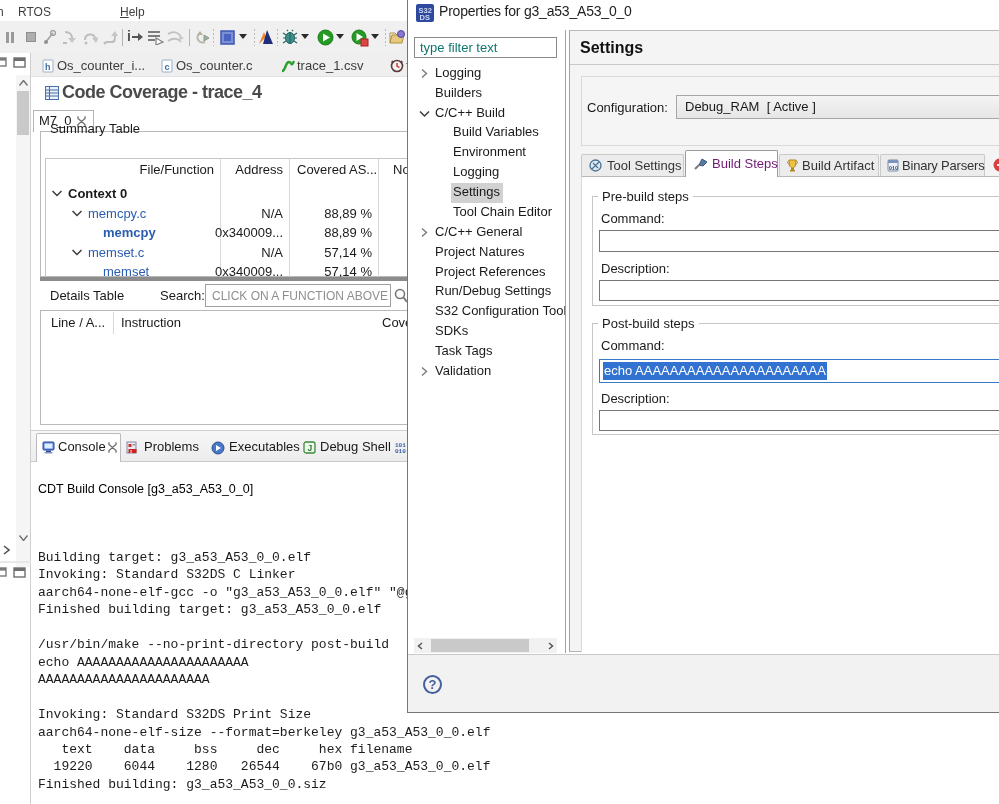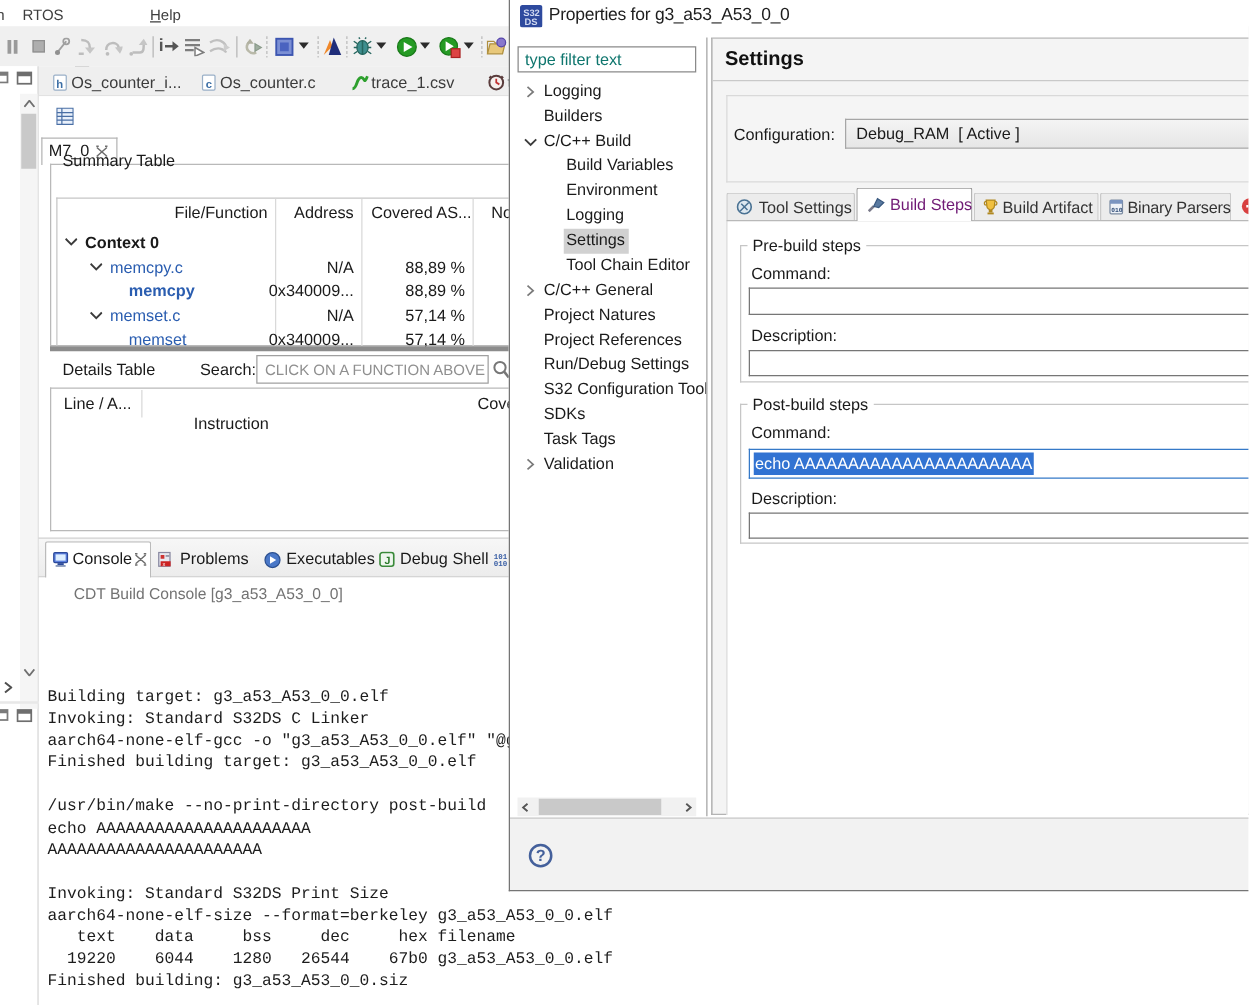--- a/index.html
+++ b/index.html
@@ -179,20 +179,21 @@
         <path d="M3 2 L1.5 3.5 M11 2 L12.5 3.5" stroke="#5a3c3c" stroke-width="1.6"></path>
       </svg>
   <div class="abs" style="left:375px;top:5px;">tr...</div>
 </div>
 
 <div id="coverage" class="abs" style="left:31px;top:77px;width:376px;height:353px;background:#fff;font-size:13px;color:#1a1a1a;">
   <svg class="abs" style="left:14px;top:9px;" width="14" height="14">
         <rect x="0.5" y="0.5" width="13" height="13" fill="#eaf1fb" stroke="#4a6fa5"></rect>
         <path d="M0.5 4 H13.5 M0.5 7 H13.5 M0.5 10 H13.5 M4.5 0.5 V13.5" stroke="#4a6fa5" stroke-width="1"></path>
       </svg>
+  <div class="abs" style="left:31px;top:5px;font-size:18px;letter-spacing:-0.5px;font-weight:bold;color:#4a4a4a;">Code Coverage - trace_4</div>
 
   <div class="abs" style="left:2px;top:33px;width:61px;height:22px;background:#fff;border:1px solid #b5b5b5;border-bottom:none;"></div>
   <div class="abs" style="left:8px;top:36px;">M7_0</div>
   <svg class="abs" style="left:45px;top:39px;" width="11" height="11">
         <path d="M1.5 2 L9.5 9 M9.5 2 L1.5 9 M1 1 H3 M8 1 H10 M1 10 H3 M8 10 H10" stroke="#6e6e6e" stroke-width="1.2" fill="none"></path>
       </svg>
 
   <div class="abs" style="left:9px;top:54px;width:367px;height:146px;border:1px solid #b9b9b9;border-right:none;"></div>
   <div class="abs" style="left:19px;top:44px;">Summary Table</div>
 
@@ -236,21 +237,21 @@
   <div class="abs" style="left:174px;top:207px;width:186px;height:23px;border:1px solid #a0a0a0;background:#fff;"></div>
   <div class="abs" style="left:181px;top:212px;font-size:12px;color:#8f8f8f;">CLICK ON A FUNCTION ABOVE</div>
   <svg class="abs" style="left:363px;top:211px;" width="14" height="15">
         <circle cx="6" cy="6" r="4.5" fill="none" stroke="#777" stroke-width="1.6"></circle>
         <path d="M9.5 9.5 L13 14" stroke="#777" stroke-width="2"></path>
       </svg>
 
   <div class="abs" style="left:9px;top:233px;width:367px;height:115px;border:1px solid #b9b9b9;border-right:none;">
     <div class="abs" style="left:72px;top:1px;width:1px;height:22px;background:#d9d9d9;"></div>
     <div class="abs" style="left:10px;top:4px;">Line / A...</div>
-    <div class="abs" style="left:80px;top:20px;margin-left:34px;">Instruction</div>
+    <div class="abs" style="left:80px;top:4px;">Instruction</div>
     <div class="abs" style="left:341px;top:4px;">Cove</div>
   </div>
 </div>
 
 <div id="ctabs" class="abs" style="left:31px;top:430px;width:376px;height:32px;background:linear-gradient(#f7f7f7,#ececec);border-top:1px solid #d0d0d0;border-bottom:1px solid #c9c9c9;font-size:13px;color:#1a1a1a;">
   <div class="abs" style="left:5px;top:2px;width:85px;height:30px;background:#fff;border:1px solid #bbb;border-bottom:none;border-radius:2px 2px 0 0;"></div>
   <svg class="abs" style="left:11px;top:10px;" width="13" height="13">
         <rect x="1" y="1" width="11" height="8" rx="1" fill="#5a7edc" stroke="#2c4a9a"></rect>
         <rect x="2.5" y="2.5" width="8" height="5" fill="#ddeeff"></rect>
         <rect x="4" y="9.5" width="5" height="1.5" fill="#2c4a9a"></rect>
@@ -278,21 +279,21 @@
         <text x="4.5" y="10" font-size="8.5" font-weight="bold" fill="#2a7a2a" font-family="Liberation Sans">J</text>
       </svg>
   <div class="abs" style="left:289px;top:8px;">Debug Shell</div>
   <svg class="abs" style="left:364px;top:10px;" width="12" height="13">
         <text x="0" y="6" font-size="6" font-weight="bold" fill="#3a5fa5" font-family="Liberation Mono">101</text>
         <text x="0" y="12" font-size="6" font-weight="bold" fill="#3a5fa5" font-family="Liberation Mono">010</text>
       </svg>
 </div>
 
 <div id="consolearea" class="abs" style="left:31px;top:462px;width:968px;height:342px;background:#fff;">
-  <div class="abs" style="left:7px;top:6px;font-size:12.5px;color:#737373;margin-left:21px;">CDT Build Console [g3_a53_A53_0_0]</div>
+  <div class="abs" style="left:7px;top:20px;font-size:12.5px;color:#000000;">CDT Build Console [g3_a53_A53_0_0]</div>
   <pre class="abs" style="left:7px;top:87px;font-family:'Liberation Mono',monospace;font-size:13px;line-height:17.45px;color:#1c1c1c;">Building target: g3_a53_A53_0_0.elf
 Invoking: Standard S32DS C Linker
 aarch64-none-elf-gcc -o "g3_a53_A53_0_0.elf" "@g3_a53_A53_0_0.args"
 Finished building target: g3_a53_A53_0_0.elf
 
 /usr/bin/make --no-print-directory post-build
 echo AAAAAAAAAAAAAAAAAAAAAA
 AAAAAAAAAAAAAAAAAAAAAA
 
 Invoking: Standard S32DS Print Size

